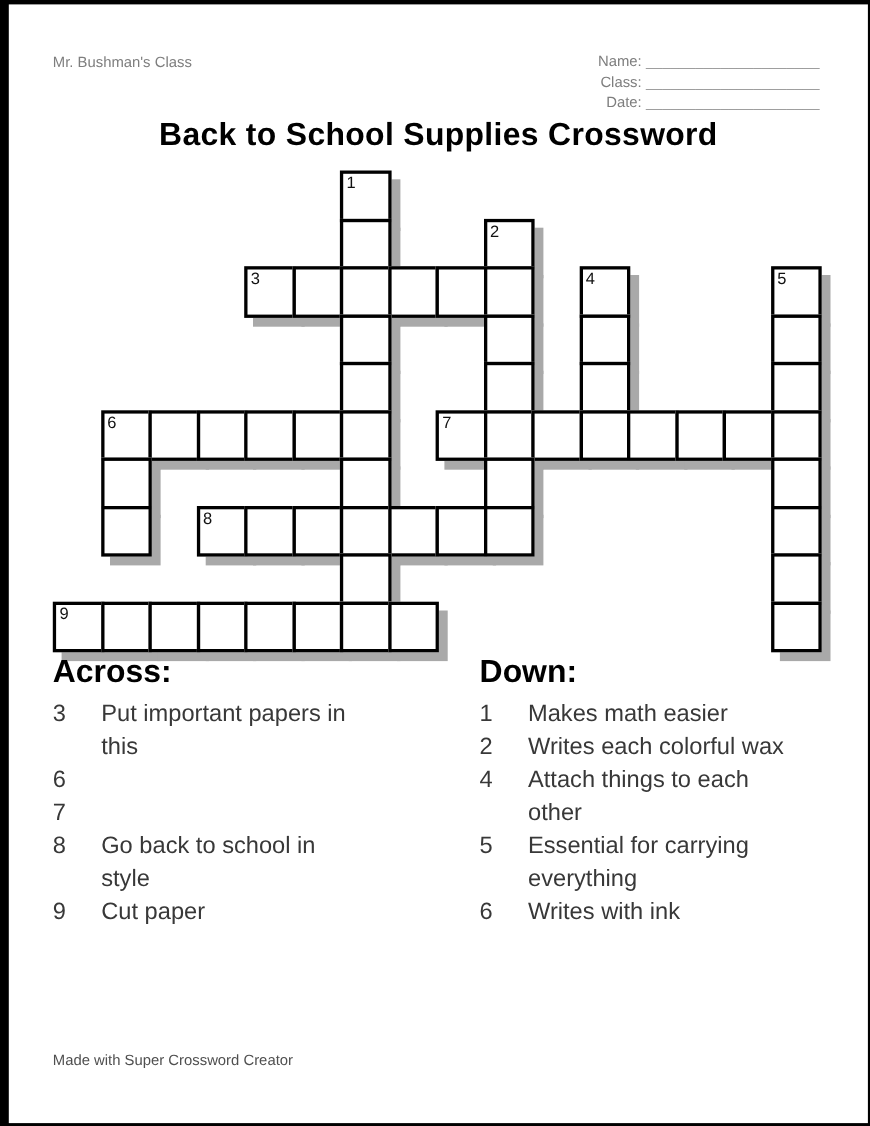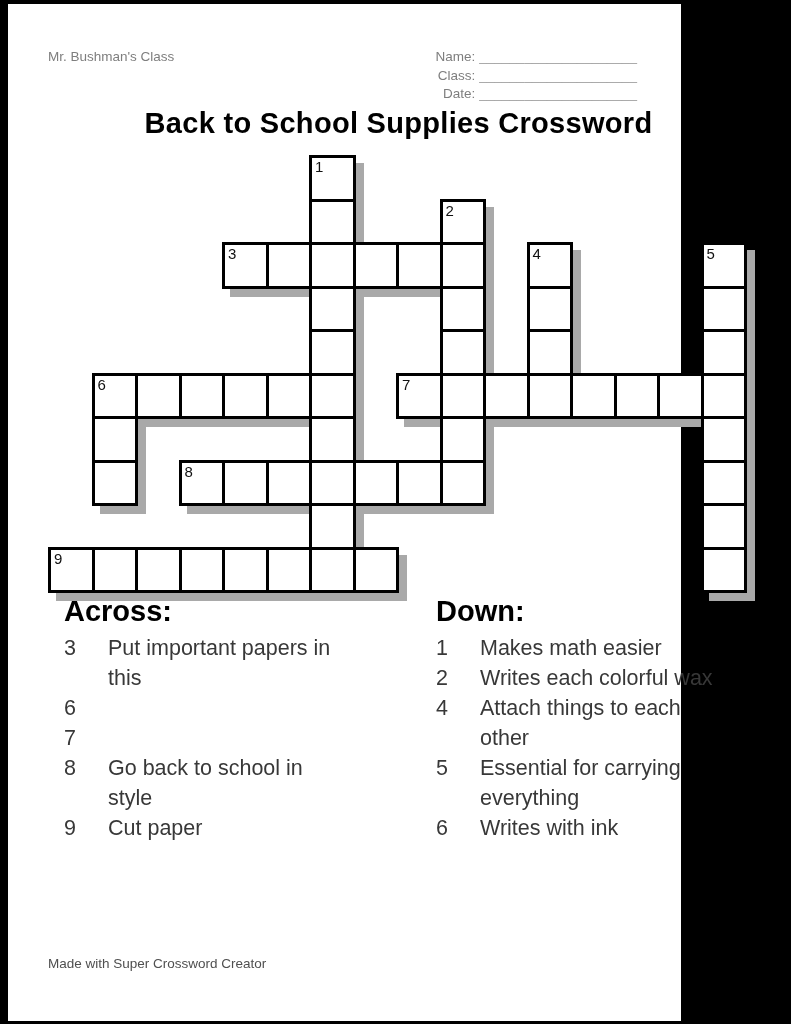--- a/index.html
+++ b/index.html
@@ -13,21 +13,21 @@
   * { margin:0; padding:0; box-sizing:border-box; }
   html,body { width:791px; height:1024px; }
   body {
     background:#000;
     position:relative;
     font-family:"Liberation Sans", sans-serif;
     overflow:hidden;
   }
   .page {
     position:absolute; left:8px; top:4px;
-    width:673px; height:1017px;
+    width:781px; height:1017px;
     background:#ffffff;
   }
   .teacher {
     position:absolute; left:40px; top:45px;
     font-size:13.5px; color:var(--muted);
   }
   .fillin {
     position:absolute; top:43px; right:44px;
     text-align:right;
   }
@@ -48,21 +48,21 @@
     width:46.5px; height:46.5px;
     border:3px solid var(--border);
     background:#ffffff;
     box-shadow:8px 8px 0 var(--shadow);
   }
   .cellnum {
     position:absolute; left:3px; top:0px;
     font-size:15px; line-height:17px; color:#111;
   }
   .clues-section { position:absolute; top:589px; }
-  .clues-section.across { left:56px;  width:334px; }
+  .clues-section.across { left:40px;  width:334px; }
   .clues-section.down   { left:428px; width:348px; }
   .clues-title {
     font-size:29px; line-height:37px; font-weight:700; color:#000;
   }
   .clue-list { margin-top:3px; }
   .clue { display:flex; }
   .clue-num {
     flex:none; width:44px;
     font-size:21.5px; line-height:30px; color:var(--clue);
   }

